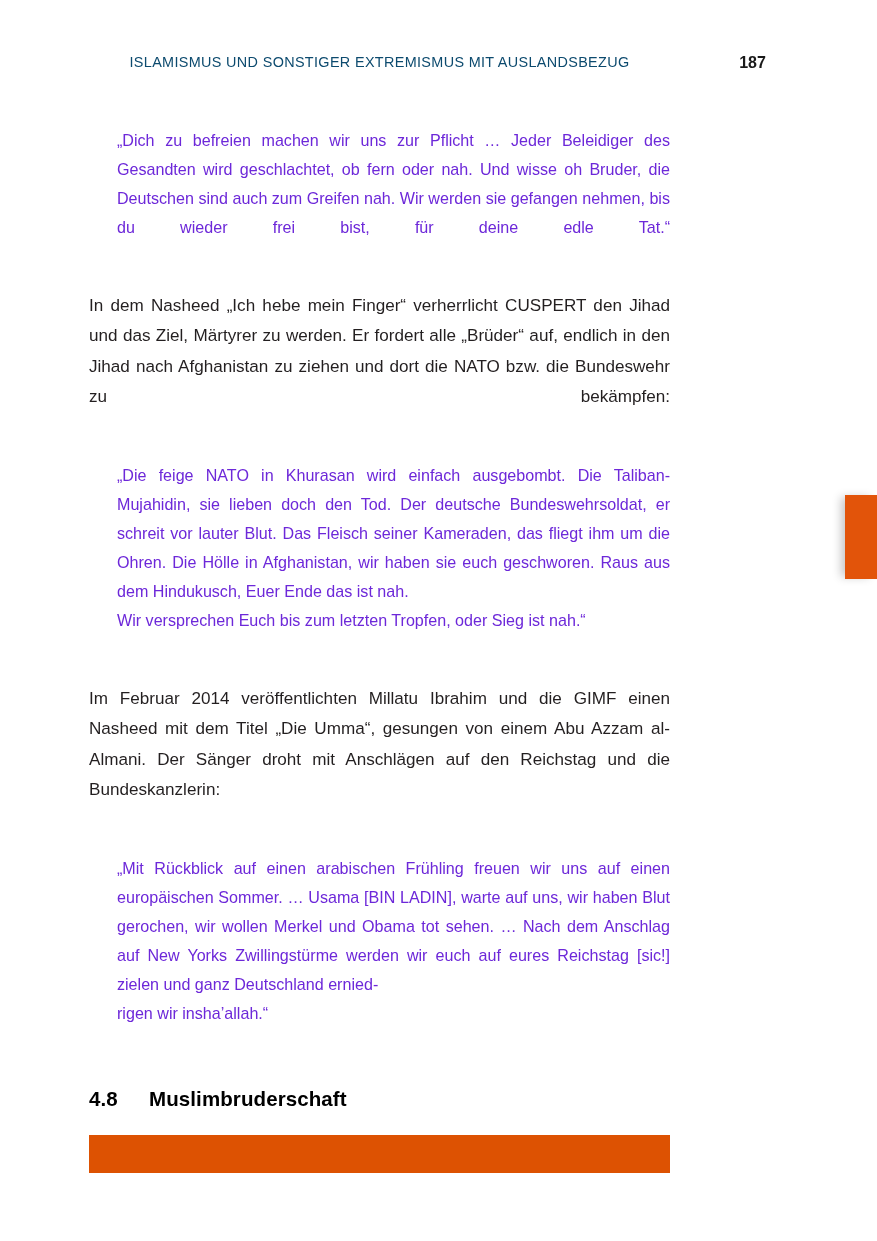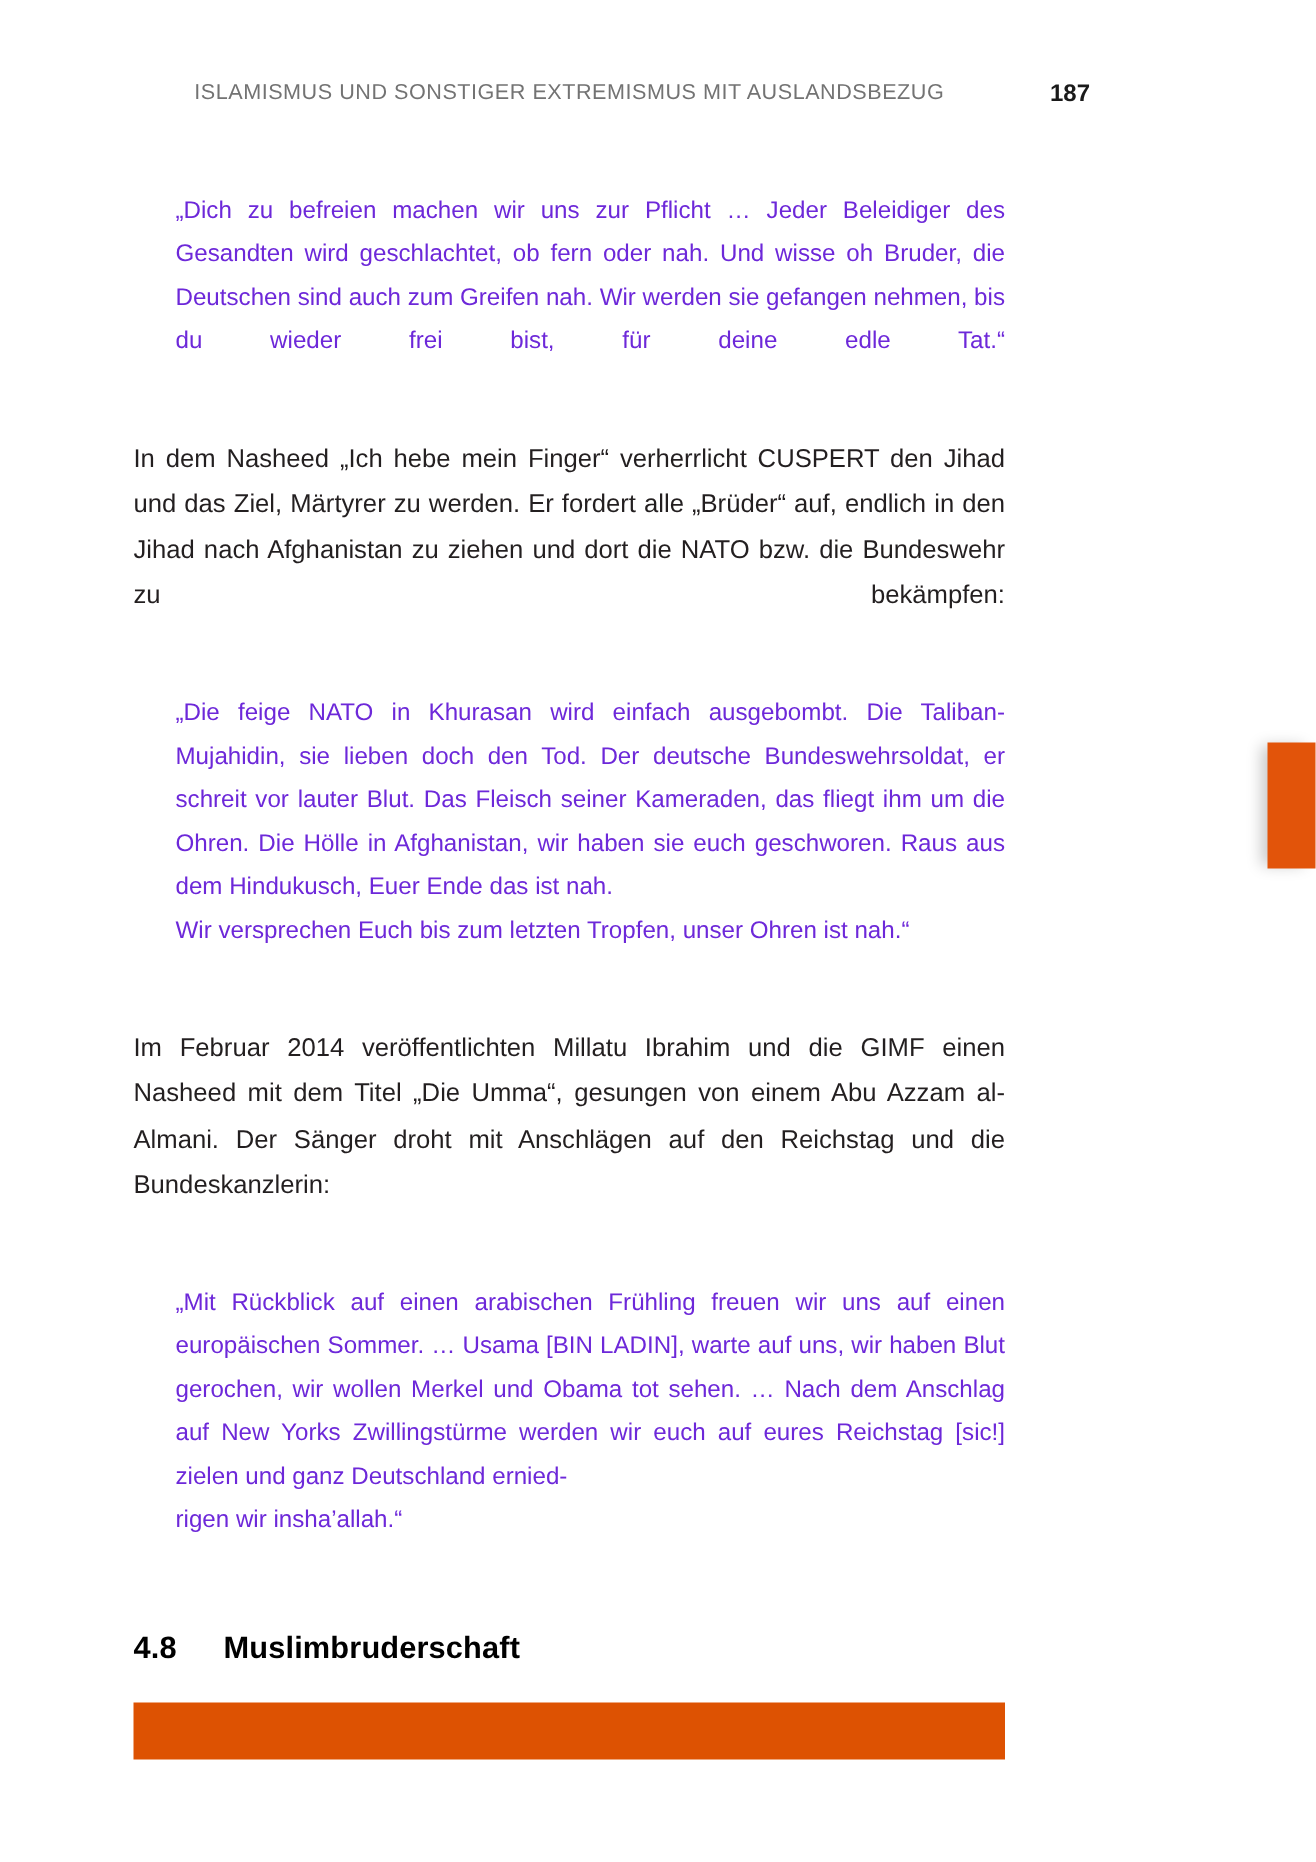--- a/index.html
+++ b/index.html
@@ -28,29 +28,29 @@
 
   
   .running-head {
     position: absolute;
     left: 89px;
     top: 54px;
     width: 581px;
     text-align: center;
     font-size: 14.4px;
     letter-spacing: 0.35px;
-    color: #737373;
+    color: #0c4a6e;
     white-space: nowrap;
   }
   .folio {
     position: absolute;
     left: 700px;
     top: 54px;
     width: 105px;
-    text-align: left;
+    text-align: center;
     font-size: 16px;
     font-weight: bold;
     color: #1a1a1a;
   }
 
   
   .column {
     position: absolute;
     left: 89px;
     top: 108px;
@@ -157,21 +157,21 @@
     <blockquote class="quote">„Dich zu befreien machen wir uns zur Pflicht … Jeder Beleidiger des Gesandten wird geschlachtet, ob fern oder nah. Und wisse oh Bruder, die Deutschen sind auch zum Greifen nah. Wir werden sie gefangen nehmen, bis du wieder frei bist, für deine edle Tat.“</blockquote>
 
     <div class="gap-after-quote"></div>
 
     <p class="body-text">In dem Nasheed „Ich hebe mein Finger“ verherrlicht CUSPERT den Jihad und das Ziel, Märtyrer zu werden. Er fordert alle „Brüder“ auf, endlich in den Jihad nach Afghanistan zu ziehen und dort die NATO bzw. die Bundeswehr zu bekämpfen:</p>
 
     <div class="gap-after-para"></div>
 
     <blockquote class="quote">
       <span>„Die feige NATO in Khurasan wird einfach ausgebombt. Die Taliban-Mujahidin, sie lieben doch den Tod. Der deutsche Bundeswehrsoldat, er schreit vor lauter Blut. Das Fleisch seiner Kameraden, das fliegt ihm um die Ohren. Die Hölle in Afghanistan, wir haben sie euch geschworen. Raus aus dem Hindukusch, Euer Ende das ist nah.</span>
-      <span class="last-line-left">Wir versprechen Euch bis zum letzten Tropfen, unser Ohren ist nah.“</span>
+      <span class="last-line-left">Wir versprechen Euch bis zum letzten Tropfen, oder Sieg ist nah.“</span>
     </blockquote>
 
     <div class="gap-after-quote"></div>
 
     <p class="body-text">Im Februar 2014 veröffentlichten Millatu Ibrahim und die GIMF einen Nasheed mit dem Titel „Die Umma“, gesungen von einem Abu Azzam al-Almani. Der Sänger droht mit Anschlägen auf den Reichstag und die Bundeskanzlerin:</p>
 
     <div class="gap-after-para"></div>
 
     <blockquote class="quote">
       <span>„Mit Rückblick auf einen arabischen Frühling freuen wir uns auf einen europäischen Sommer. … Usama [BIN LADIN], warte auf uns, wir haben Blut gerochen, wir wollen Merkel und Obama tot sehen. … Nach dem Anschlag auf New Yorks Zwillingstürme werden wir euch auf eures Reichstag [sic!] zielen und ganz Deutschland ernied-</span>

